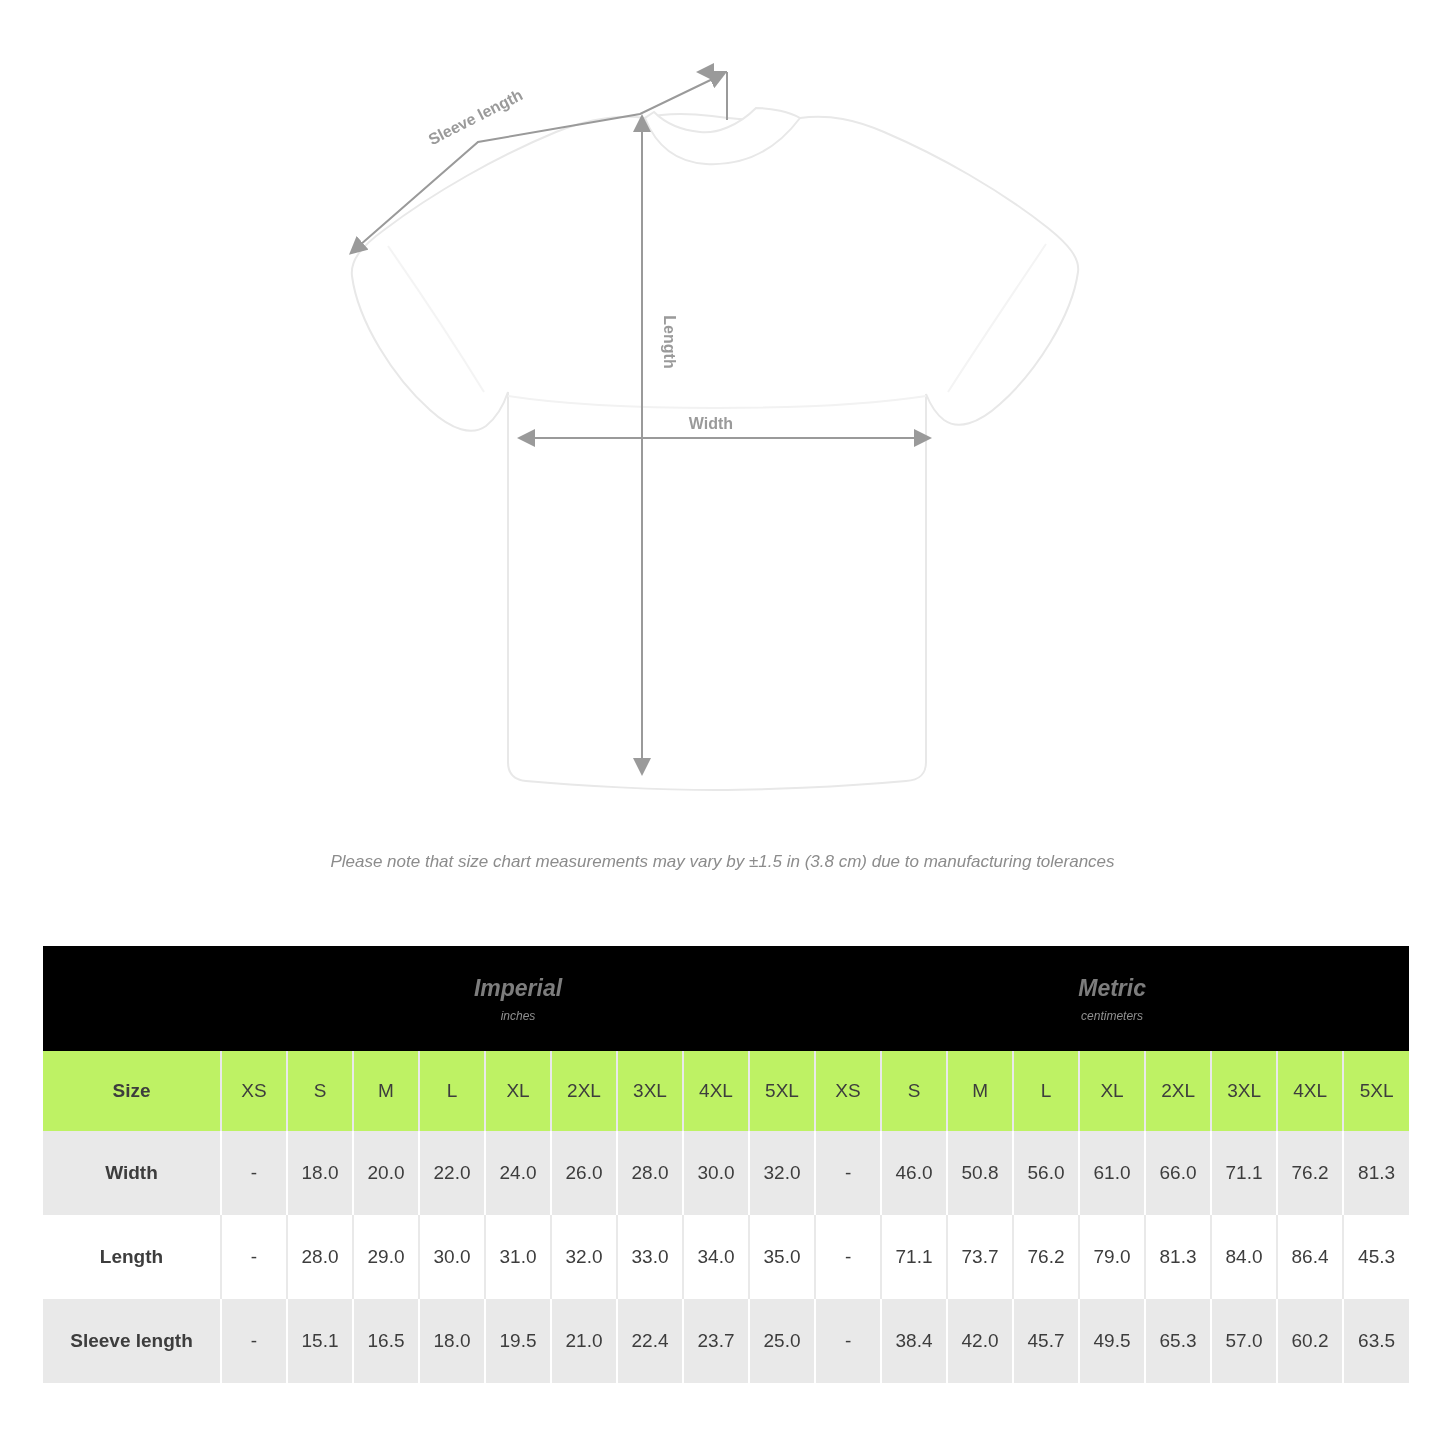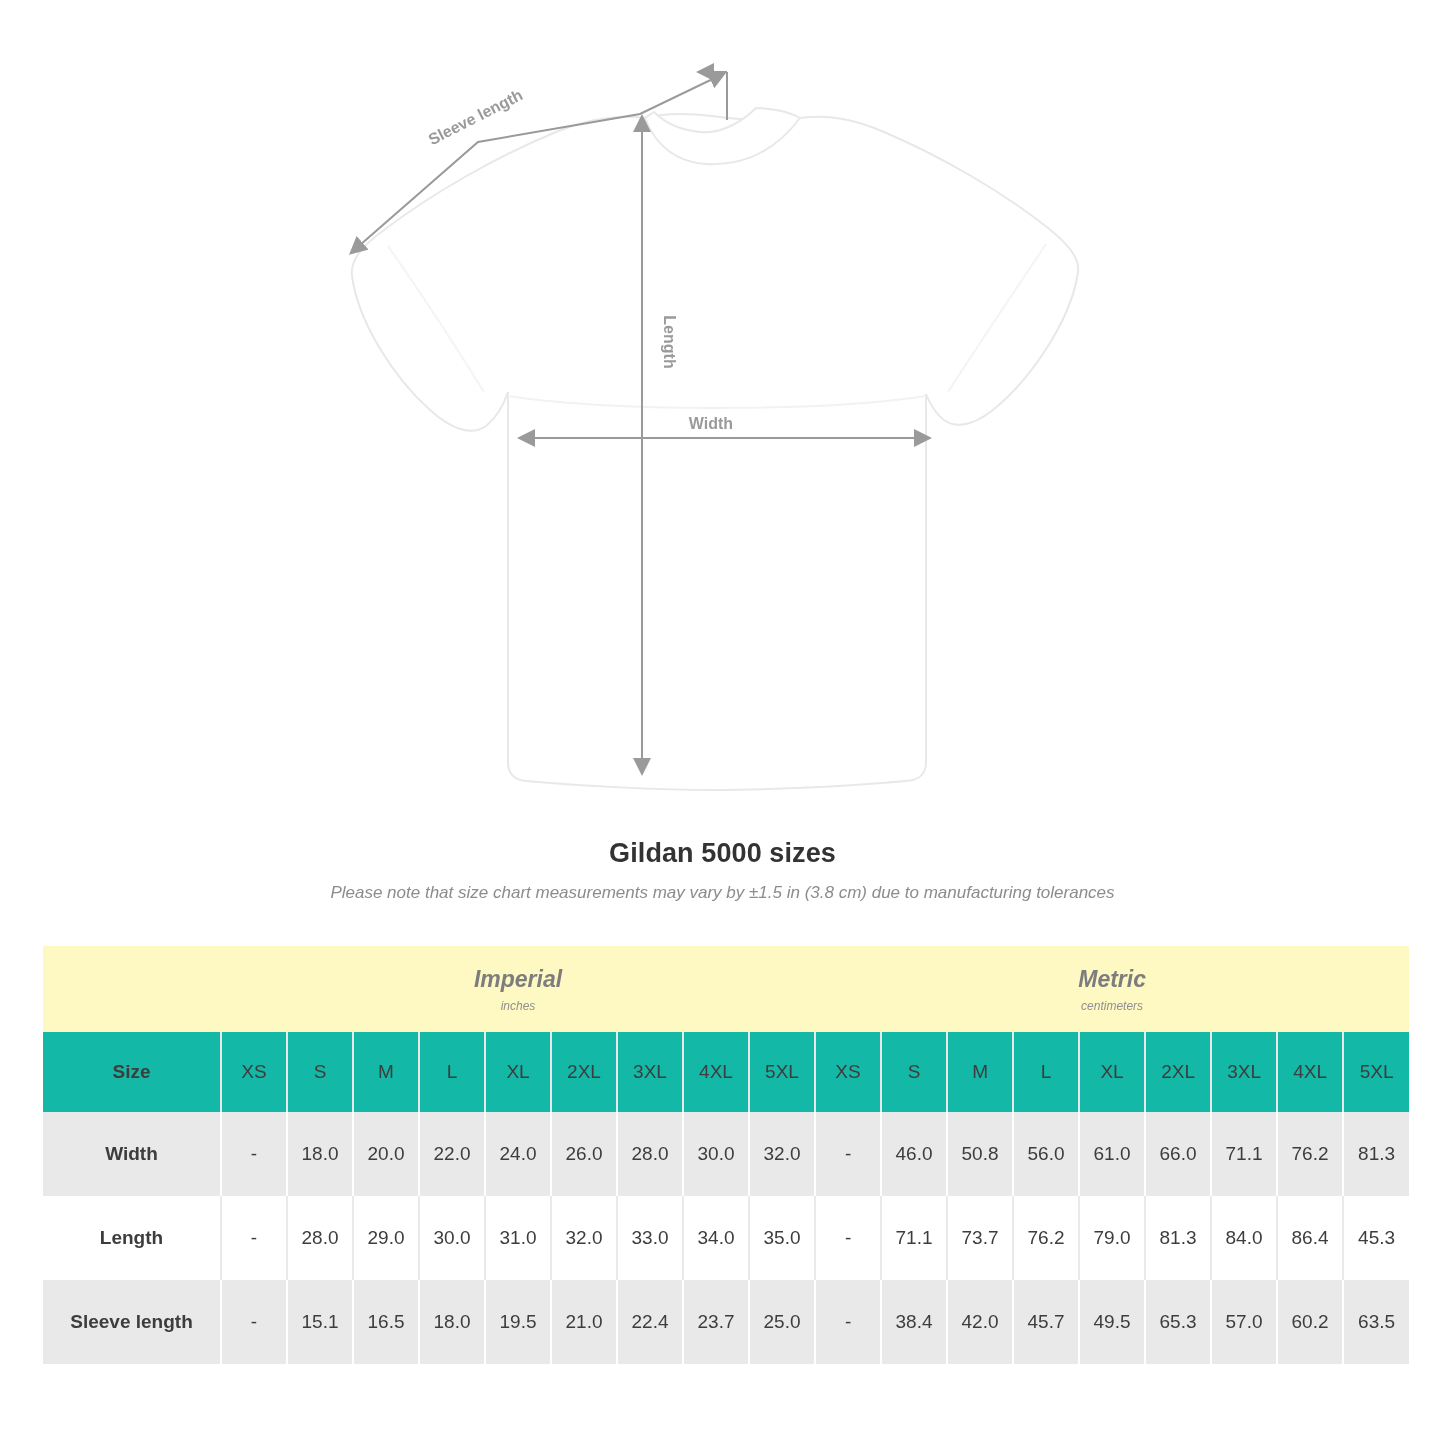--- a/index.html
+++ b/index.html
@@ -69,42 +69,42 @@
   }
   table.size-table td, table.size-table th {
     padding: 0;
     margin: 0;
     border: none;
     text-align: center;
     font-weight: normal;
   }
   
   .unit-row td {
-    height: 86px;
-    background: #fef9c3;
+    height: 105px;
+    background: #000000;
     vertical-align: middle;
   }
   .unit-name {
     font-size: 23px;
     font-style: italic;
     font-weight: bold;
     color: #7d7d7d;
     line-height: 1.25;
   }
   .unit-sub {
     font-size: 12px;
     font-style: italic;
     color: #8f8f8f;
     margin-top: 6px;
   }
 
   
   .size-row td {
     height: 80px;
-    background: #14b8a6;
+    background: #bef264;
     vertical-align: middle;
     font-size: 19px;
     color: #3d3d3d;
   }
   .size-row td.rowlabel {
     font-weight: bold;
     font-size: 19px;
   }
   .size-row td.sz {
     border-left: 2px solid #e9e9e9;
@@ -201,21 +201,20 @@
       </g>
 
       <g>
         <line x1="521" y1="438" x2="928" y2="438" stroke="#9a9a9a" stroke-width="2" marker-start="url(#arrow-start)" marker-end="url(#arrow-end)"></line>
         <text class="dim-label" x="711" y="429" text-anchor="middle" id="svg-width-label">Width</text>
       </g>
     </svg>
   </div>
 
   <div class="title-block">
-    <div class="chart-title">Gildan 5000 sizes</div>
     <div class="chart-note">Please note that size chart measurements may vary by ±1.5 in (3.8 cm) due to manufacturing tolerances</div>
   </div>
 
   <div class="table-wrap">
     <table class="size-table">
       <colgroup>
         <col style="width:178px">
         <col style="width:66px">
           <col style="width:66px">
           <col style="width:66px">

